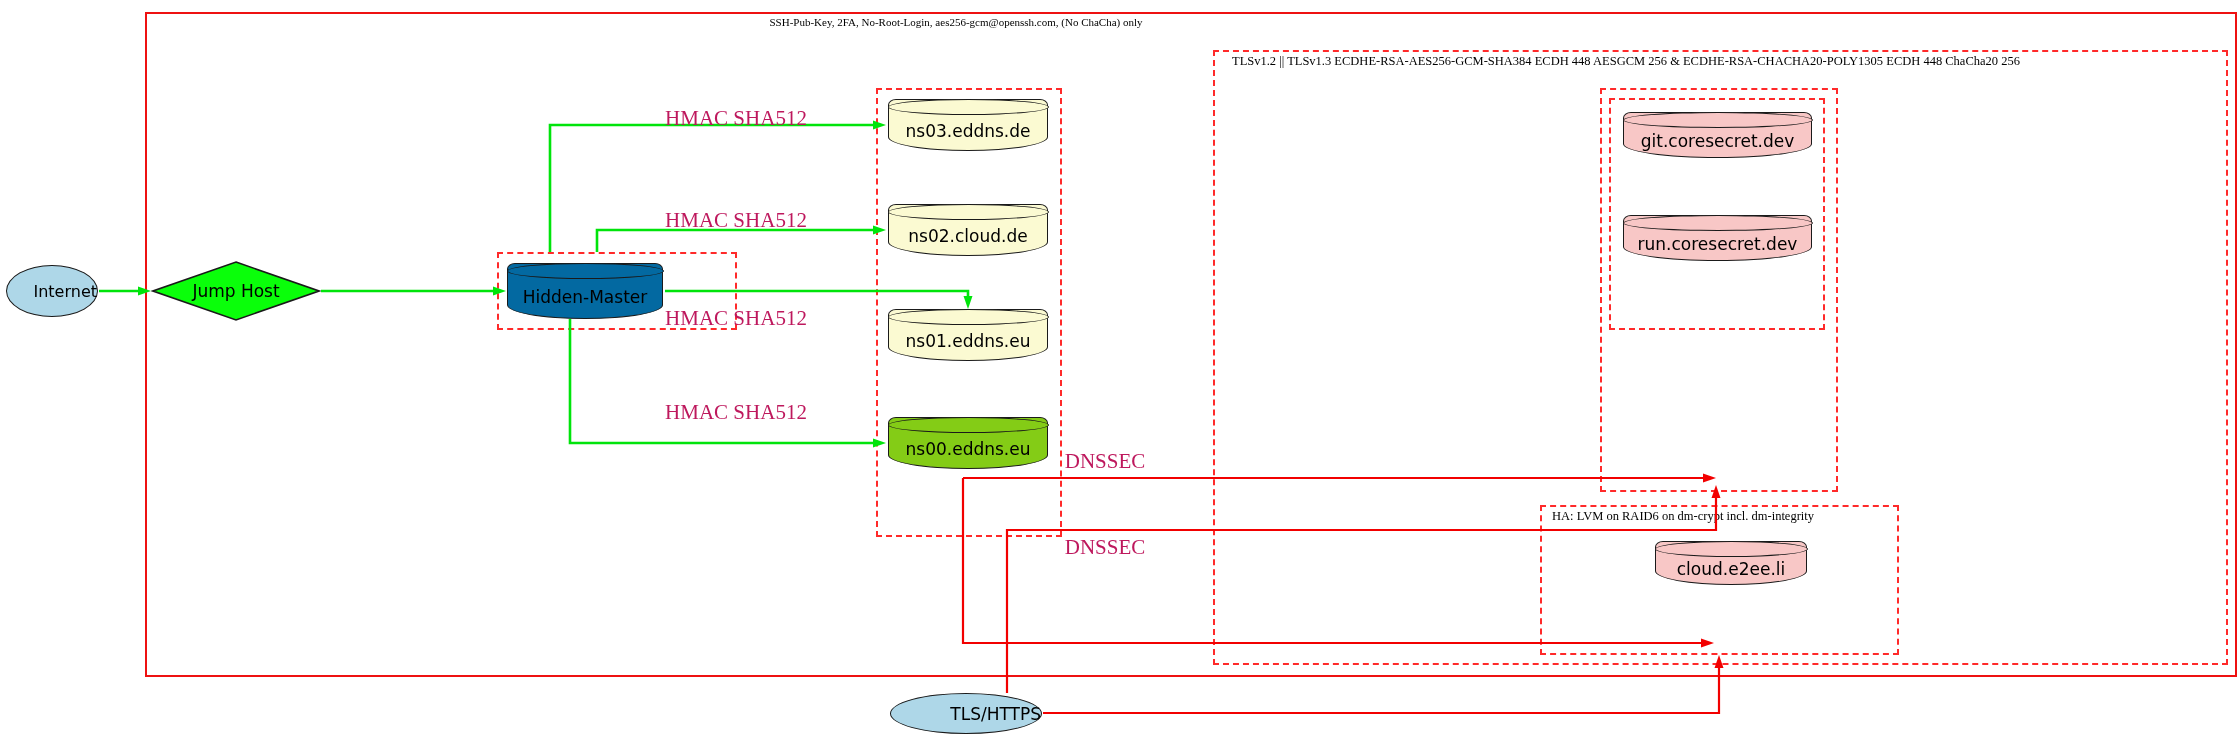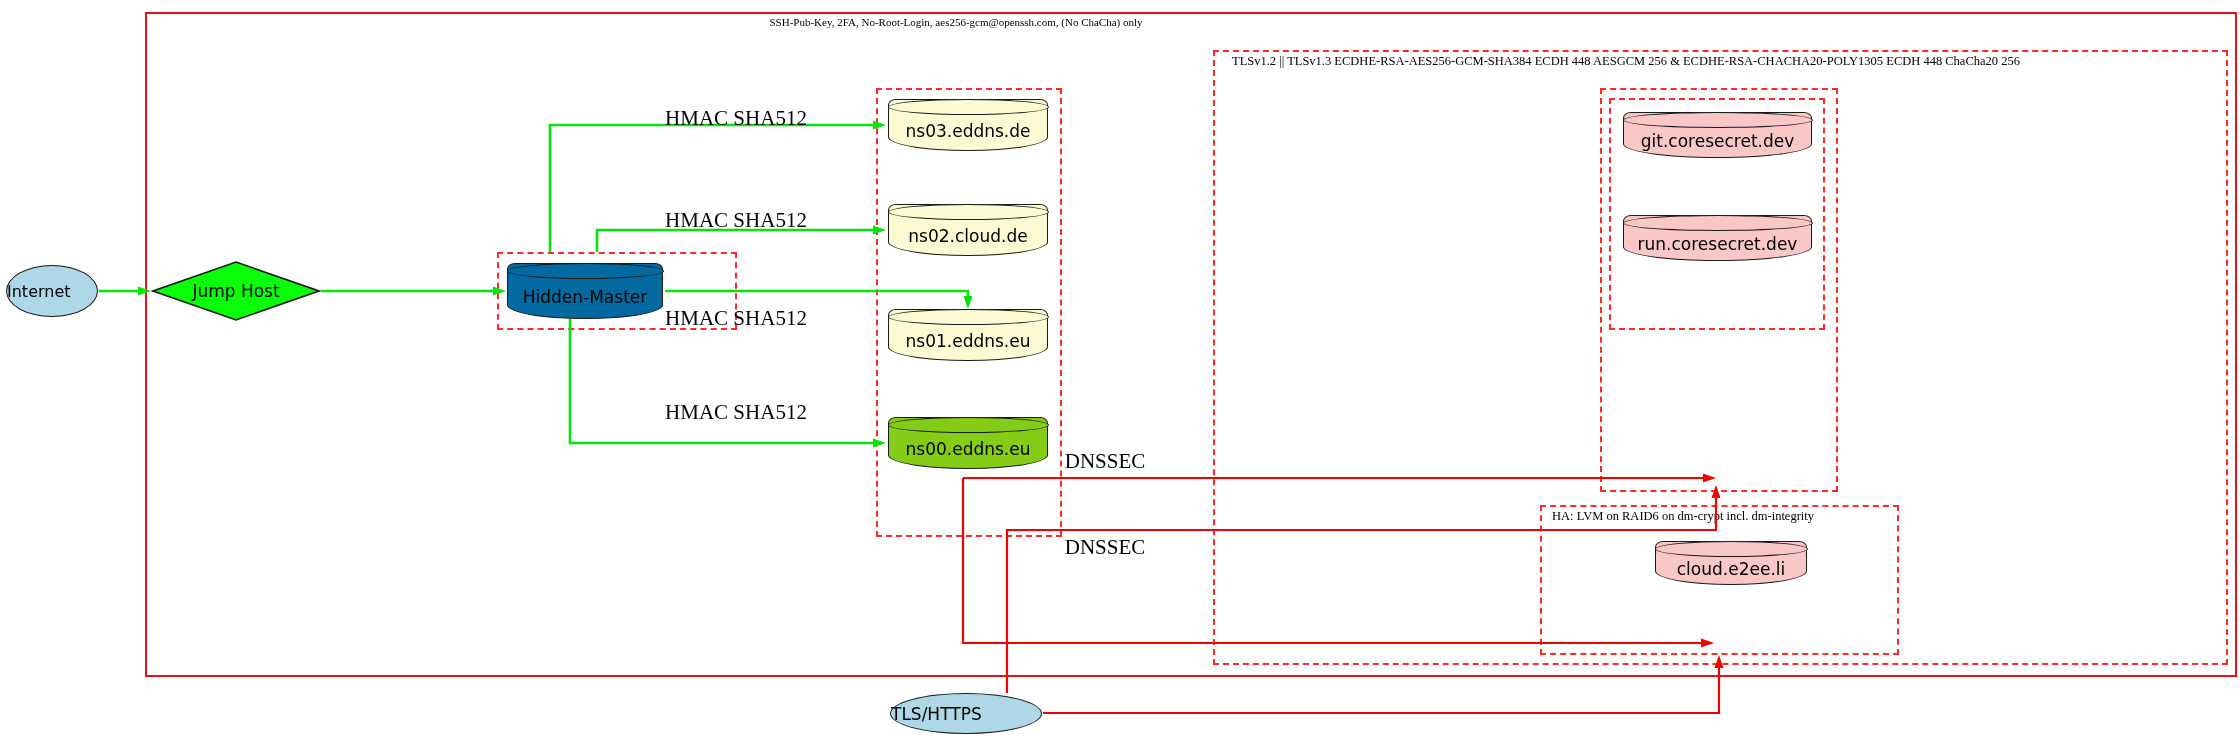--- a/index.html
+++ b/index.html
@@ -13,27 +13,27 @@
   .box.solid  { border:2px solid #ee1111; }
   .box.dashed { border:2px dashed #ff2a2a; }
   .cluster-label {
     position:absolute; font-family:"Liberation Serif","DejaVu Serif",serif;
     color:#000; white-space:nowrap;
   }
   .cluster-label.centered { text-align:center; }
   
   .edge-label {
     position:absolute; font-family:"Liberation Serif","DejaVu Serif",serif;
-    font-size:21px; color:#000000; text-align:center; white-space:nowrap;
+    font-size:21px; color:#be185d; text-align:center; white-space:nowrap;
   }
   
   .node { position:absolute; box-sizing:border-box; font-size:17px; }
   .ell {
     border:1.5px solid #1a1a1a; border-radius:50%;
-    display:flex; align-items:center; justify-content:flex-start;
+    display:flex; align-items:center; justify-content:flex-end;
   }
   .cyl {
     border:1.5px solid #1a1a1a;
     border-radius:8px 8px 50% 50% / 6px 6px 14px 14px;
     padding-left:29px;
   }
   .cyl::before {
     content:''; position:absolute; left:-1.5px; right:-1.5px; top:-1.5px;
     height:16px; background:inherit; border:inherit; border-radius:50%;
     box-sizing:border-box;

